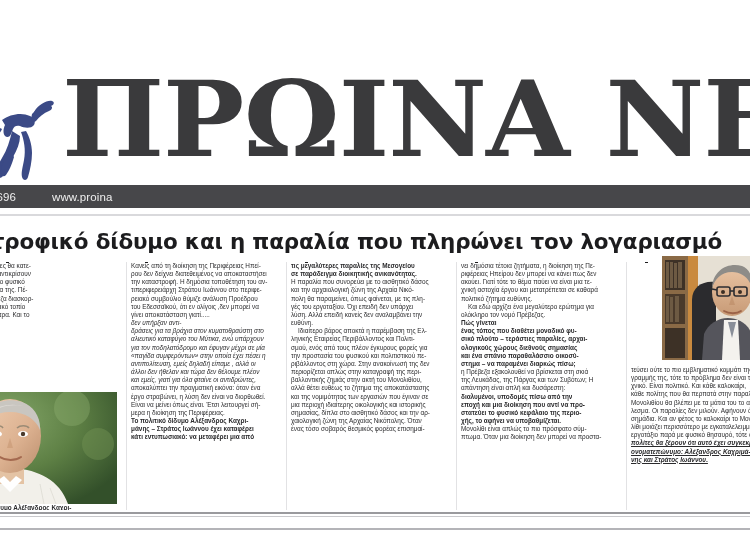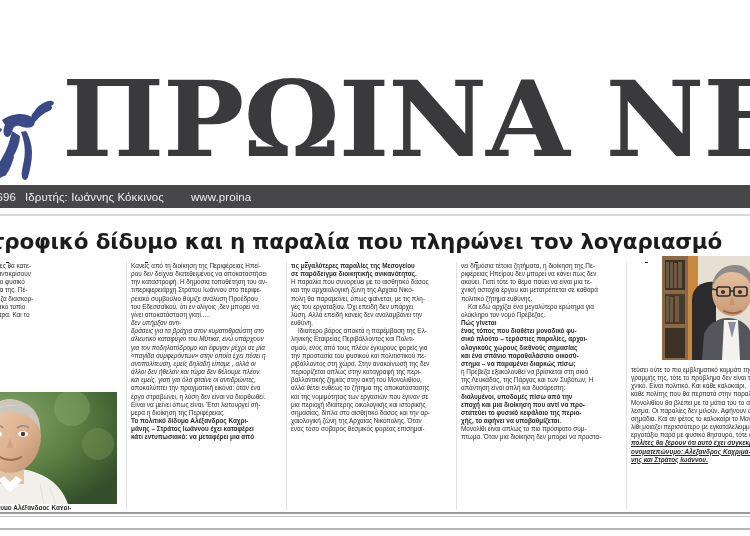--- a/index.html
+++ b/index.html
@@ -131,21 +131,20 @@
     </svg>
   </div>
 
   <div class="paper-title">ΠΡΩΙΝΑ ΝΕ</div>
 </div>
 
 <div class="infobar">
   <div class="infobar-inner">
     <span>6696</span>
     <span class="gap"></span>
-    <span>Ιδρυτής: Ιωάννης Κόκκινος</span>
     <span class="gap"></span>
     <span class="gap"></span>
     <span class="gap"></span>
     <span>www.proina</span>
   </div>
 </div>
 
 <div class="rule-head"></div>
 
 <div class="headline">

